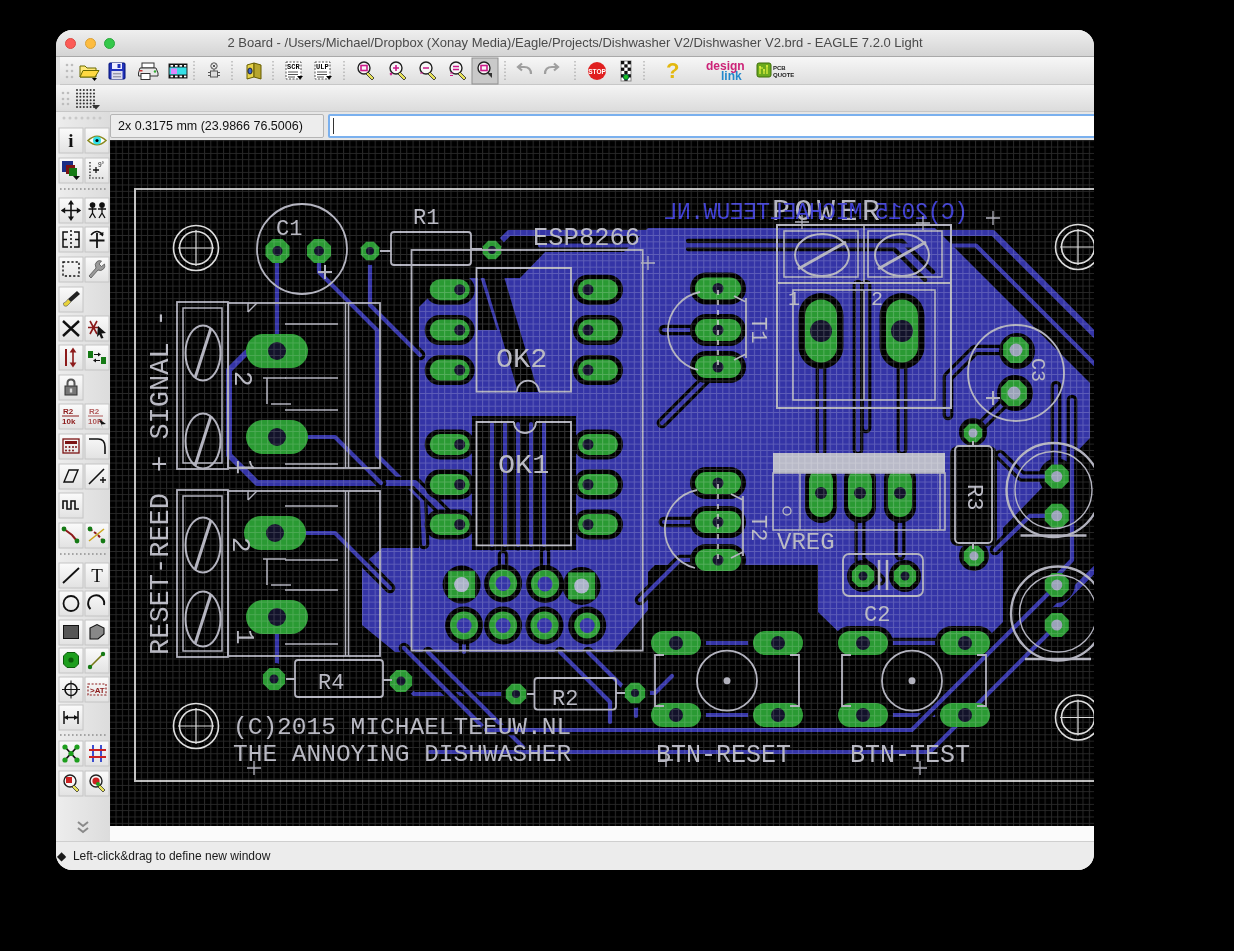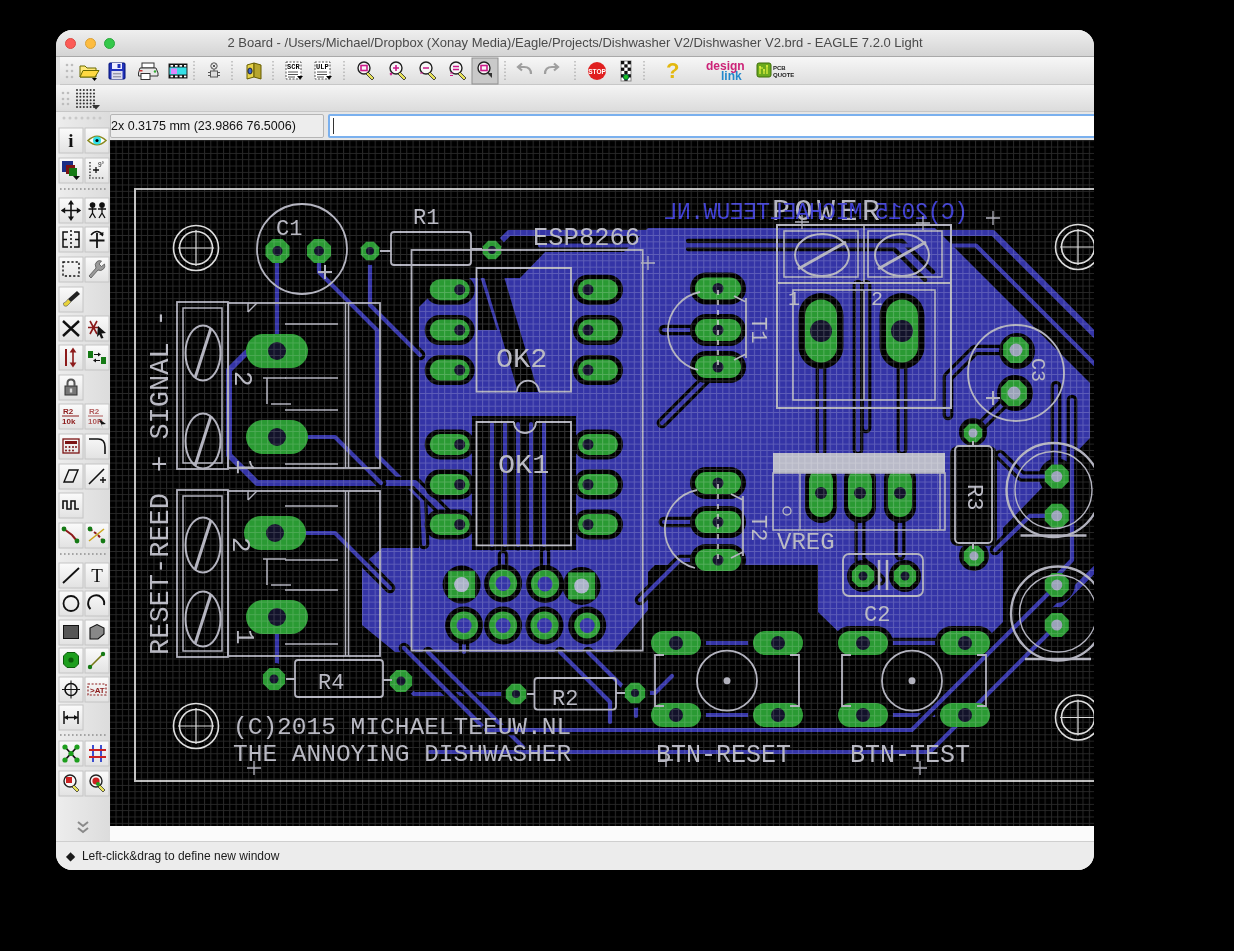--- a/index.html
+++ b/index.html
@@ -5,29 +5,29 @@
   html,body{margin:0;padding:0;background:#000;width:1234px;height:951px;overflow:hidden;}
   *{box-sizing:border-box;}
   body{font-family:"Liberation Sans",sans-serif;}
   #win{position:absolute;left:56px;top:30px;width:1038px;height:840px;background:#e2e2e2;border-radius:16px;overflow:hidden;box-shadow:0 0 0 1px rgba(0,0,0,.4);}
   #titlebar{position:absolute;left:0;top:0;width:100%;height:27px;background:linear-gradient(#efefef,#d4d4d4);border-bottom:1px solid #a9a9a9;}
   .tl{position:absolute;top:8px;width:11px;height:11px;border-radius:50%;}
   #title{position:absolute;top:5px;left:0;width:100%;text-align:center;font-size:13px;color:#4a4a4a;}
   #tb1{position:absolute;left:4px;top:27px;width:100%;height:28px;background:linear-gradient(#f7f7f7,#dedede);border-bottom:1px solid #c7c7c7;}
   #tb2{position:absolute;left:0;top:55px;width:100%;height:27px;background:linear-gradient(#f4f4f4,#dcdcdc);border-bottom:1px solid #c7c7c7;}
   #coord{position:absolute;left:54px;top:82px;width:1068px;height:28px;background:#e6e6e6;}
-  #coordbox{position:absolute;left:54px;top:84px;width:214px;height:24px;background:#ededed;border:1px solid #b5b5b5;border-radius:2px;font-size:12.5px;color:#111;line-height:22px;}
+  #coordbox{position:absolute;left:54px;top:84px;width:214px;height:24px;background:#ededed;border:1px solid #b5b5b5;border-radius:2px;font-size:12.5px;color:#111;line-height:22px;padding-left:7px;}
   #cmd{position:absolute;left:272px;top:84px;width:832px;height:24px;background:#fff;border:2px solid #7ab0ee;border-radius:2px;}
   #cmd::after{content:"";position:absolute;left:3px;top:2px;width:1px;height:16px;background:#333;}
   #cmddrop{position:absolute;left:1102px;top:84px;width:18px;height:24px;background:linear-gradient(#6caef9,#2e7df5);border-radius:3px;color:#fff;font-size:13px;text-align:center;line-height:18px;font-weight:bold;}
   #sidebar{position:absolute;left:0;top:82px;width:54px;height:729px;background:linear-gradient(90deg,#ededed,#dcdcdc);}
   #canvas-wrap{position:absolute;left:54px;top:110px;width:1053px;height:686px;background:#000;}
   #vscroll{position:absolute;left:1107px;top:110px;width:15px;height:701px;background:#fbfbfb;}
   #hscroll{position:absolute;left:54px;top:796px;width:1053px;height:15px;background:#fbfbfb;}
-  #statusbar{position:absolute;left:0;top:811px;width:100%;height:29px;background:#ececec;border-top:1px solid #cfcfcf;font-size:12px;color:#1a1a1a;line-height:28px;padding-left:10px;}
+  #statusbar{position:absolute;left:0;top:811px;width:100%;height:29px;background:#ececec;border-top:1px solid #cfcfcf;font-size:12px;color:#1a1a1a;line-height:28px;padding-left:1px;}
 </style>
 </head>
 <body>
 <div id="win">
   <div id="titlebar">
     <div class="tl" style="left:9px;background:#fc5b57;border:0.5px solid #d94c44;"></div>
     <div class="tl" style="left:29px;background:#fdbc40;border:0.5px solid #d8a038;"></div>
     <div class="tl" style="left:48px;background:#34c84a;border:0.5px solid #2aa73c;"></div>
     <div id="title">2 Board - /Users/Michael/Dropbox (Xonay Media)/Eagle/Projects/Dishwasher V2/Dishwasher V2.brd - EAGLE 7.2.0 Light</div>
   </div>

